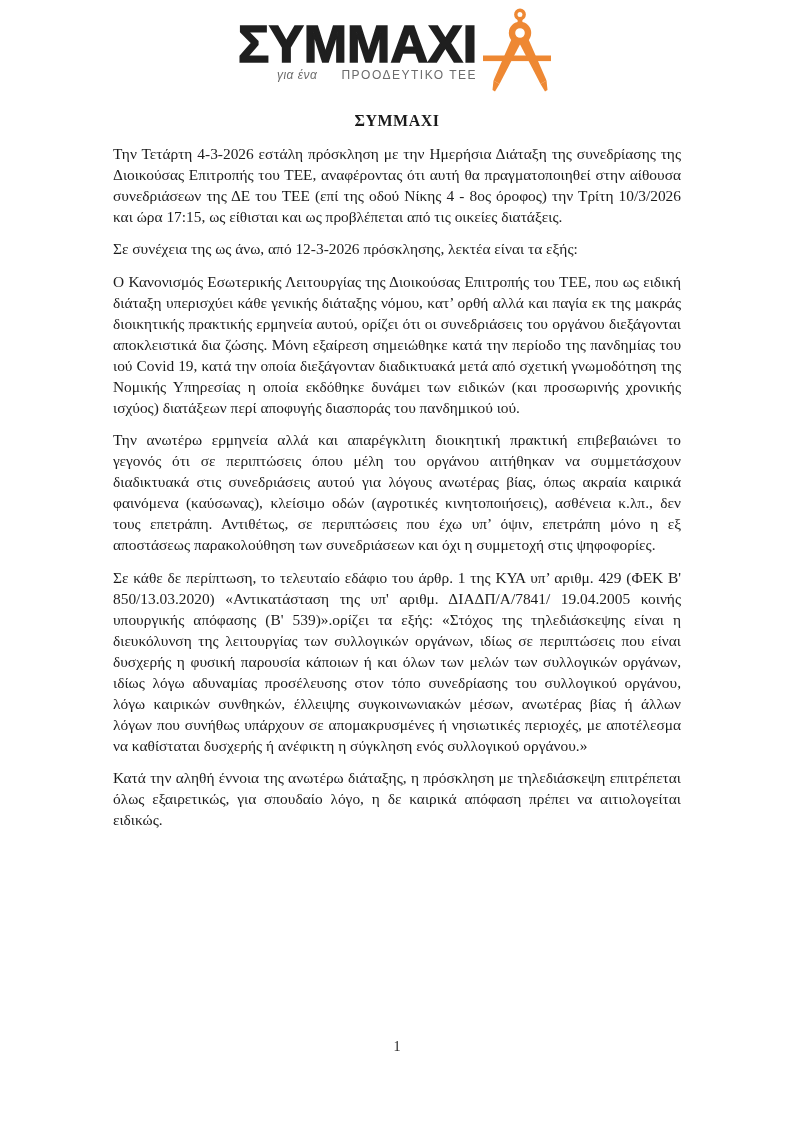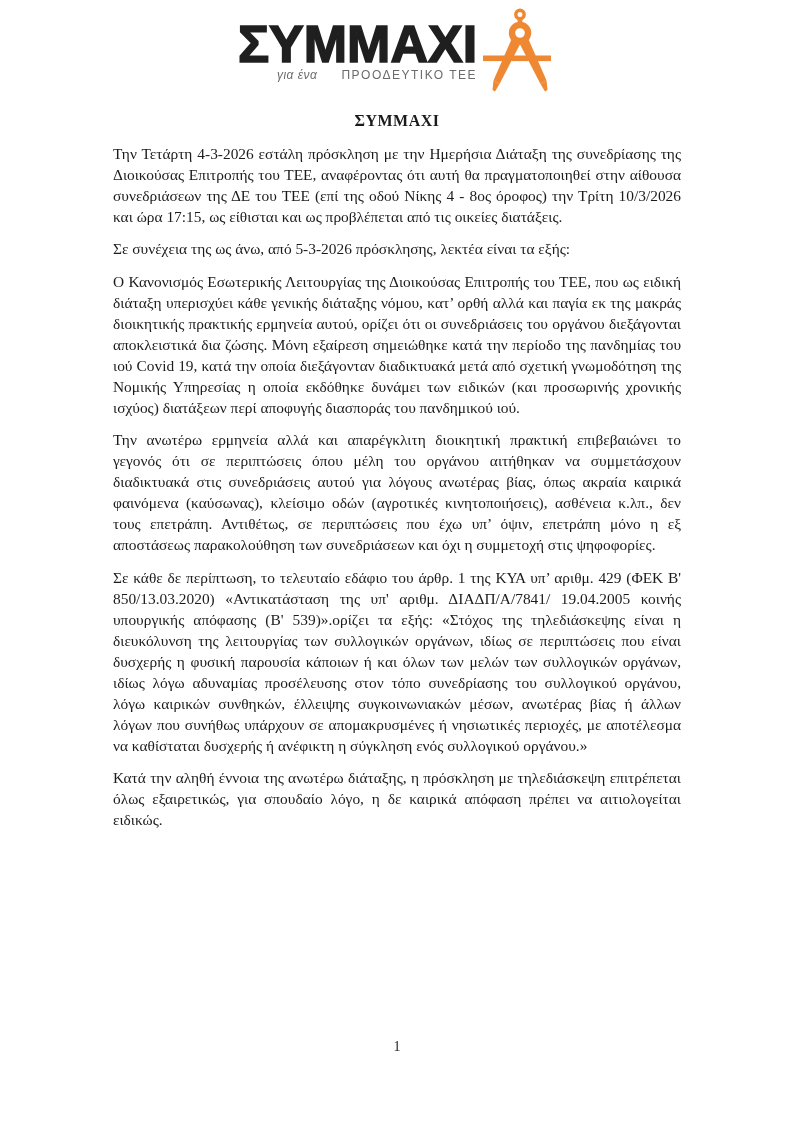--- a/index.html
+++ b/index.html
@@ -105,21 +105,21 @@
 
       <rect x="3" y="47.5" width="68" height="5.6" fill="#EE8833"></rect>
     </svg>
   </div>
 
   <div class="doc-title">ΣΥΜΜΑΧΙ</div>
 
   <div class="doc-body">
 
     <p>Την Τετάρτη 4-3-2026 εστάλη πρόσκληση με την Ημερήσια Διάταξη της συνεδρίασης της Διοικούσας Επιτροπής του ΤΕΕ, αναφέροντας ότι αυτή θα πραγματοποιηθεί στην αίθουσα συνεδριάσεων της ΔΕ του ΤΕΕ (επί της οδού Νίκης 4 - 8ος όροφος) την Τρίτη 10/3/2026 και ώρα 17:15, ως είθισται και ως προβλέπεται από τις οικείες διατάξεις.</p>
-    <p>Σε συνέχεια της ως άνω, από 5-3-2026 πρόσκλησης, λεκτέα είναι τα εξής:</p>
+    <p>Σε συνέχεια της ως άνω, από 12-3-2026 πρόσκλησης, λεκτέα είναι τα εξής:</p>
     <p>Ο Κανονισμός Εσωτερικής Λειτουργίας της Διοικούσας Επιτροπής του ΤΕΕ, που ως ειδική διάταξη υπερισχύει κάθε γενικής διάταξης νόμου, κατ’ ορθή αλλά και παγία εκ της μακράς διοικητικής πρακτικής ερμηνεία αυτού, ορίζει ότι οι συνεδριάσεις του οργάνου διεξάγονται αποκλειστικά δια ζώσης. Μόνη εξαίρεση σημειώθηκε κατά την περίοδο της πανδημίας του ιού Covid 19,  κατά την οποία διεξάγονταν διαδικτυακά μετά από σχετική γνωμοδότηση της Νομικής Υπηρεσίας η οποία εκδόθηκε δυνάμει των ειδικών (και προσωρινής χρονικής ισχύος) διατάξεων περί αποφυγής διασποράς του πανδημικού ιού.</p>
     <p>Την ανωτέρω ερμηνεία αλλά και απαρέγκλιτη διοικητική πρακτική επιβεβαιώνει το γεγονός ότι σε περιπτώσεις όπου μέλη του οργάνου αιτήθηκαν να συμμετάσχουν διαδικτυακά στις συνεδριάσεις αυτού για λόγους ανωτέρας βίας, όπως ακραία καιρικά φαινόμενα (καύσωνας), κλείσιμο οδών (αγροτικές κινητοποιήσεις), ασθένεια κ.λπ., δεν τους επετράπη. Αντιθέτως, σε περιπτώσεις που έχω υπ’ όψιν, επετράπη μόνο η εξ αποστάσεως παρακολούθηση των συνεδριάσεων και όχι η συμμετοχή στις ψηφοφορίες.</p>
     <p>Σε κάθε δε περίπτωση, το τελευταίο εδάφιο του άρθρ. 1 της ΚΥΑ υπ’ αριθμ.  429 (ΦΕΚ Β' 850/13.03.2020) «Αντικατάσταση της υπ' αριθμ. ΔΙΑΔΠ/Α/7841/ 19.04.2005 κοινής υπουργικής απόφασης (Β' 539)».ορίζει τα εξής: «Στόχος της τηλεδιάσκεψης είναι η διευκόλυνση της λειτουργίας των συλλογικών οργάνων, ιδίως σε περιπτώσεις που είναι δυσχερής η φυσική παρουσία κάποιων ή και όλων των μελών των συλλογικών οργάνων, ιδίως λόγω αδυναμίας προσέλευσης στον τόπο συνεδρίασης του συλλογικού οργάνου, λόγω καιρικών συνθηκών, έλλειψης συγκοινωνιακών μέσων, ανωτέρας βίας ή άλλων λόγων που συνήθως υπάρχουν σε απομακρυσμένες ή νησιωτικές περιοχές, με αποτέλεσμα να καθίσταται δυσχερής ή ανέφικτη η σύγκληση ενός συλλογικού οργάνου.»</p>
     <p>Κατά την αληθή έννοια της ανωτέρω διάταξης, η πρόσκληση με τηλεδιάσκεψη επιτρέπεται όλως εξαιρετικώς, για σπουδαίο λόγο, η δε καιρικά απόφαση πρέπει να αιτιολογείται ειδικώς.</p>
   </div>
 
   <div class="page-number">1</div>
 </div>
 
 </body></html>

